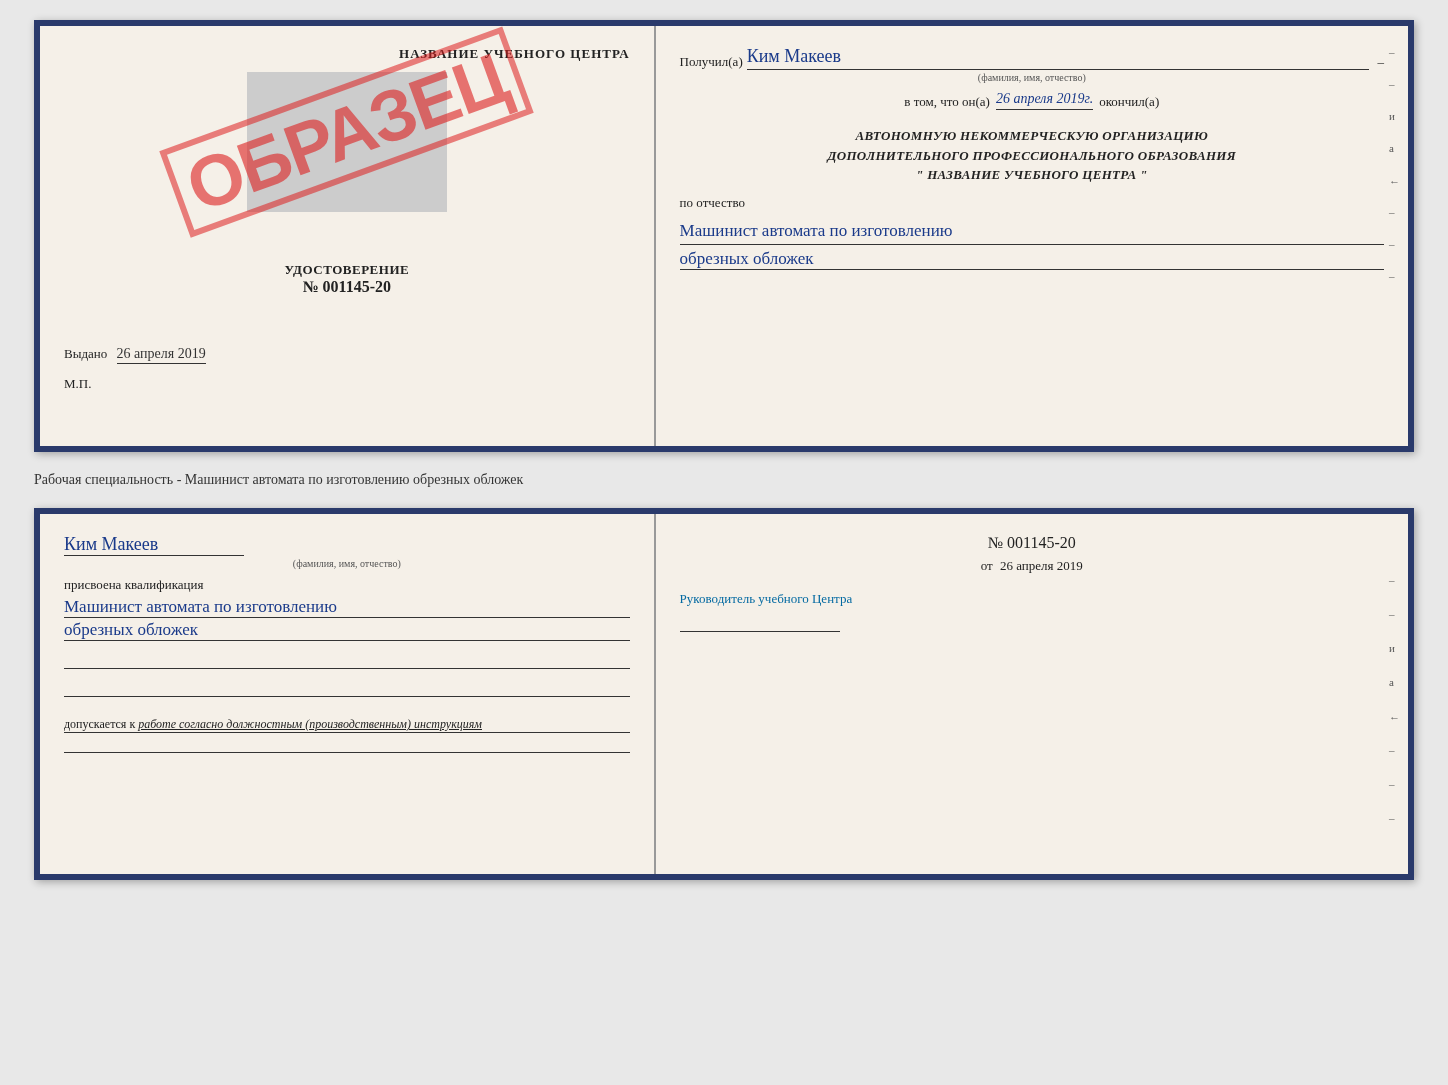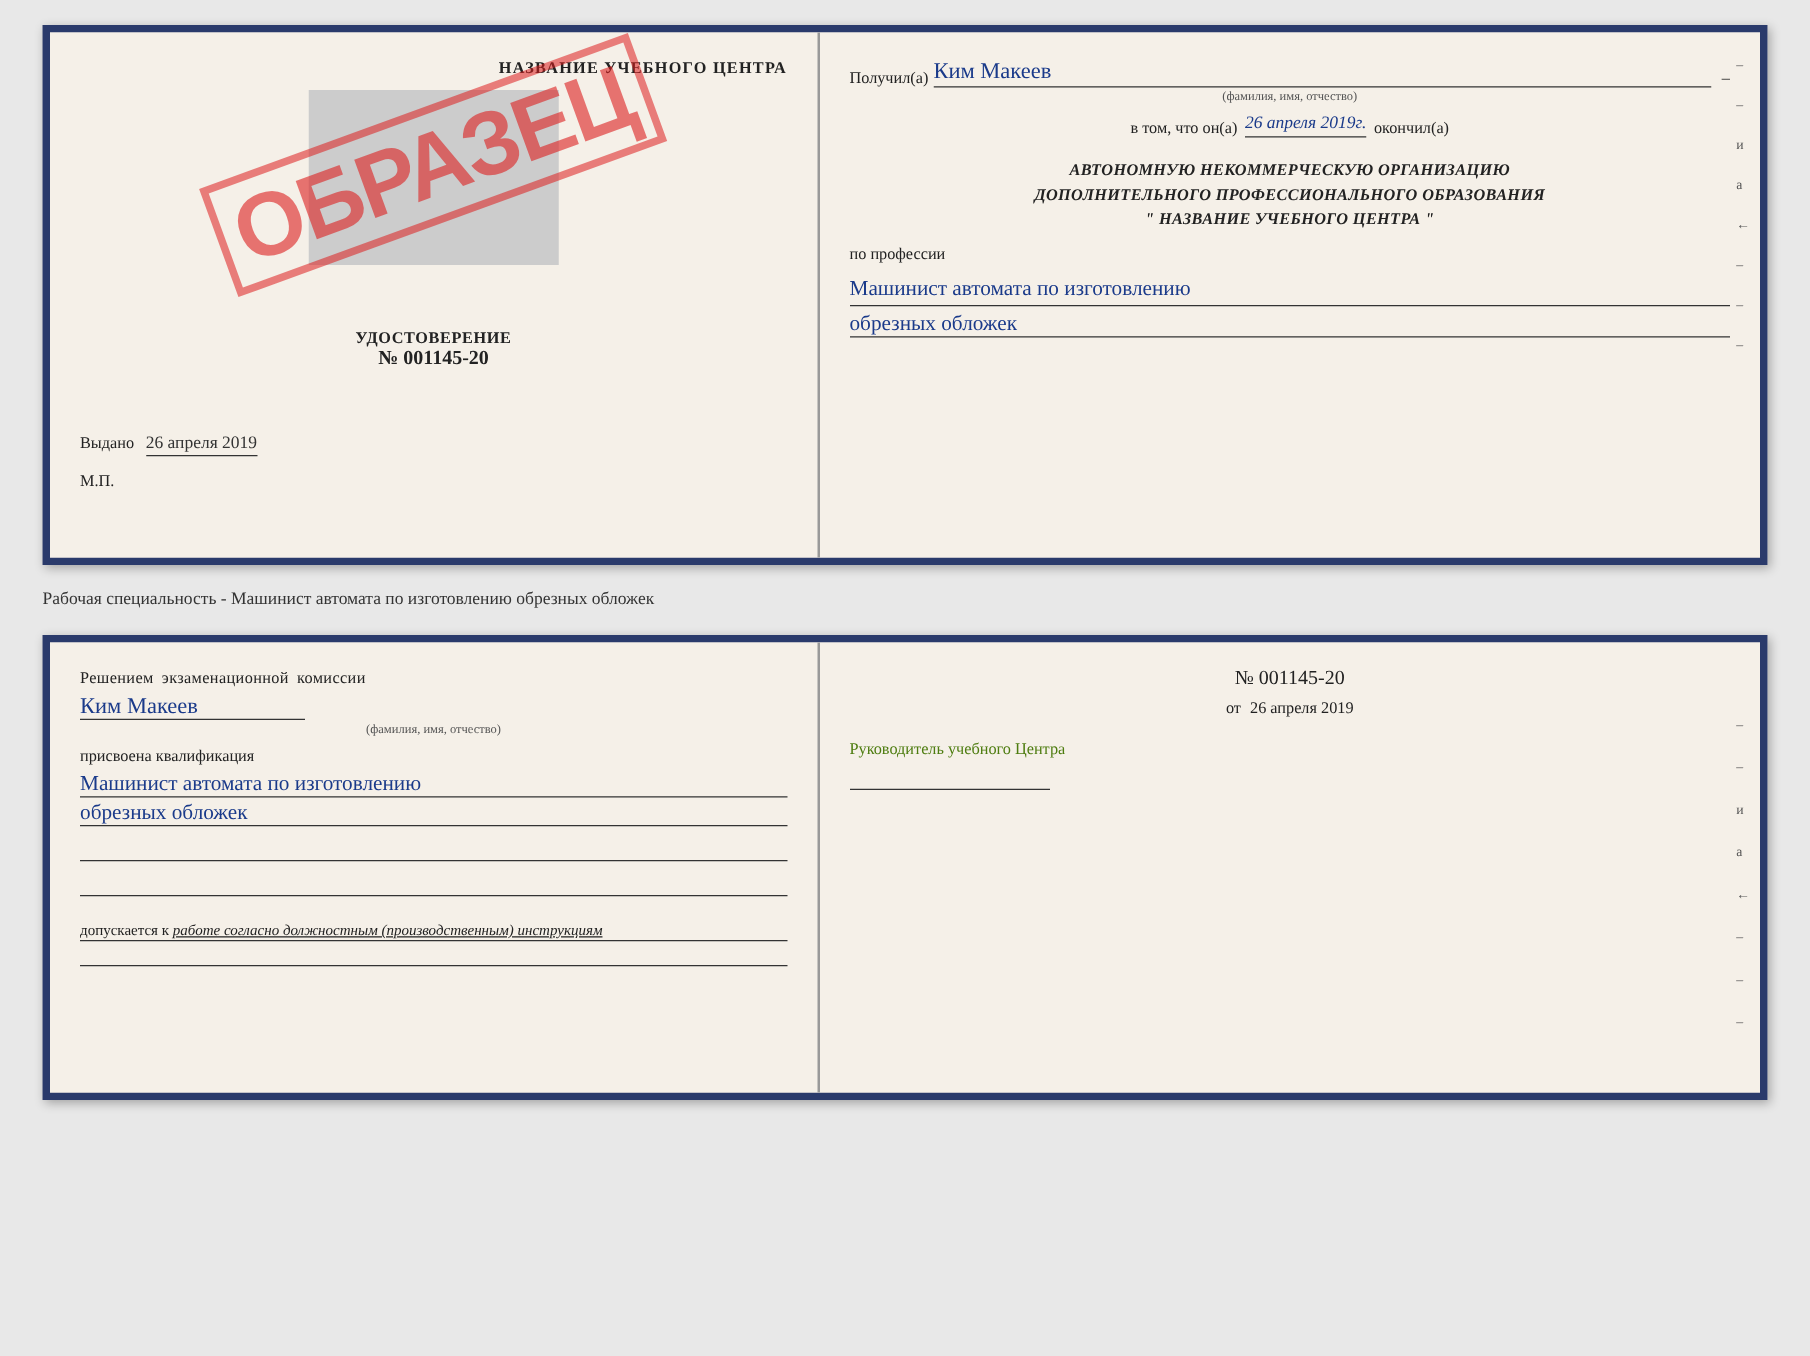--- a/index.html
+++ b/index.html
@@ -332,21 +332,21 @@
 
     .podpis-line {
       border-bottom: 1px solid #333;
       width: 160px;
       height: 22px;
       margin: 2px 0 10px 0;
     }
 
     .rukovoditel {
       font-size: 13px;
-      color: #4d7c0f;
+      color: #0369a1;
       line-height: 1.4;
       margin-bottom: 10px;
     }
 
     .right-side-marks {
       position: absolute;
       right: 8px;
       top: 60px;
       display: flex;
       flex-direction: column;
@@ -403,21 +403,21 @@
       <span class="date-handwritten">26 апреля 2019г.</span>
       <span style="font-size:13px;">окончил(а)</span>
     </div>
 
     <div class="org-name-block">
       <div>АВТОНОМНУЮ НЕКОММЕРЧЕСКУЮ ОРГАНИЗАЦИЮ</div>
       <div>ДОПОЛНИТЕЛЬНОГО ПРОФЕССИОНАЛЬНОГО ОБРАЗОВАНИЯ</div>
       <div>"  НАЗВАНИЕ УЧЕБНОГО ЦЕНТРА  "</div>
     </div>
 
-    <div class="po-professii">по профессии</div>
+    <div class="po-professii">по отчество</div>
     <div class="profession-handwritten">Машинист автомата по изготовлению</div>
     <div class="profession-line2">обрезных обложек</div>
 
     <div class="right-lines">
       <span>–</span>
       <span>–</span>
       <span>и</span>
       <span>а</span>
       <span>←</span>
       <span>–</span>
@@ -425,21 +425,20 @@
       <span>–</span>
     </div>
   </div>
 </div>
 
 <div class="middle-label">Рабочая специальность - Машинист автомата по изготовлению обрезных обложек</div>
 
 <div class="bottom-document">
 
   <div class="bottom-left">
-    <div class="resheniem-title">Решением экзаменационной комиссии</div>
 
     <div style="margin-bottom:2px;">
       <span class="kim-makeev">Ким Макеев</span>
     </div>
     <div class="fio-sublabel">(фамилия, имя, отчество)</div>
 
     <div class="prisvoena">присвоена квалификация</div>
     <div class="prof-hw">Машинист автомата по изготовлению</div>
     <div class="prof-hw">обрезных обложек</div>
 

